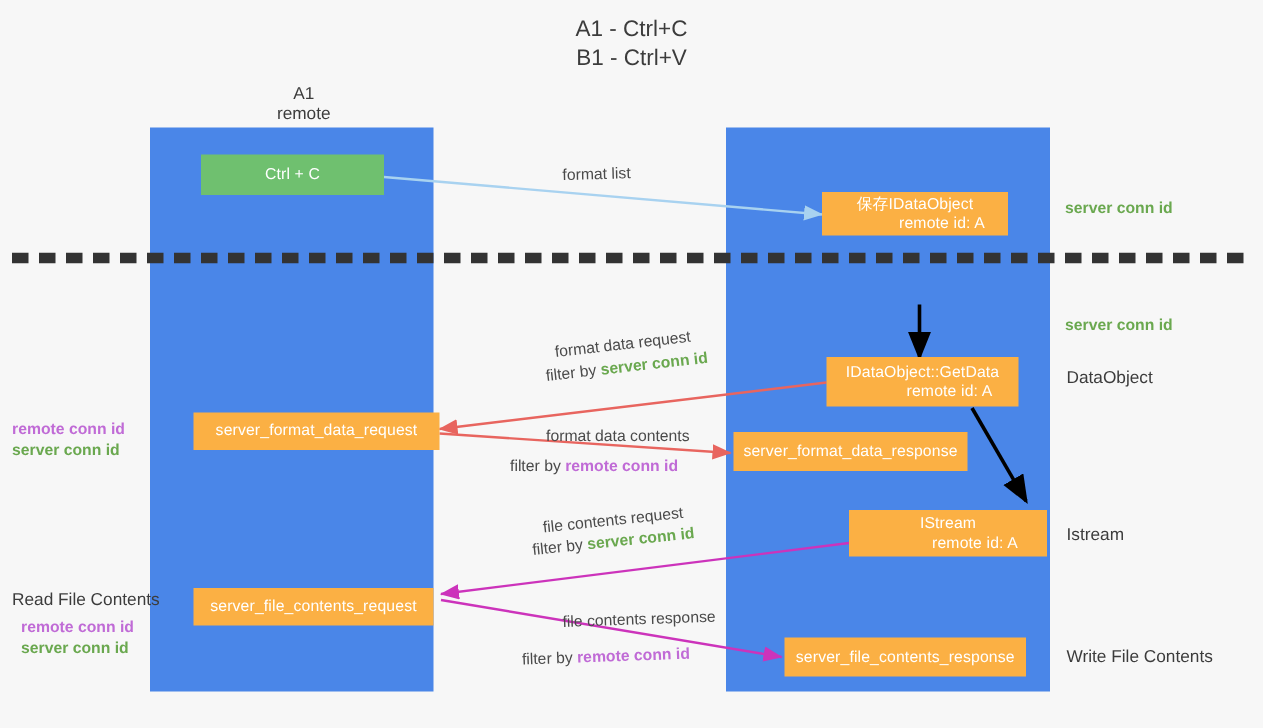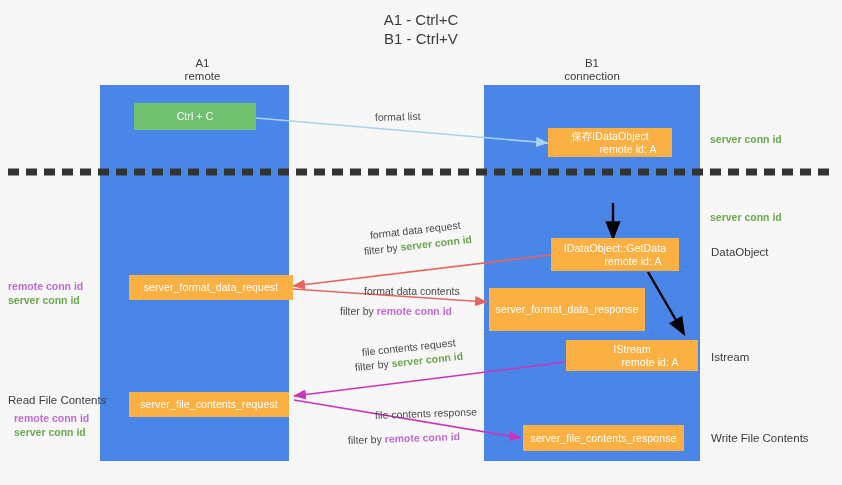--- a/index.html
+++ b/index.html
@@ -99,22 +99,20 @@
 </head>
 <body>
 
 <div id="diagram">
 
   <div class="abs title">A1 - Ctrl+C
 B1 - Ctrl+V</div>
 
   <div class="abs col-head" style="left:108px; top:57px; width:189px;">A1
 remote</div>
-  <div class="abs col-head" style="left:484px; top:57px; width:216px;">B1
-connection</div>
 
   <div class="abs lane" style="left:100px; top:85px; width:189px; height:376px;"></div>
   <div class="abs lane" style="left:484px; top:85px; width:216px; height:376px;"></div>
 
   <svg class="layer">
     <defs>
       <marker id="ar-blue" markerWidth="9" markerHeight="9" refX="7.5" refY="3.2" orient="auto">
         <path d="M0,0 L8,3.2 L0,6.4 z" fill="#a8d2f0"></path>
       </marker>
       <marker id="ar-red" markerWidth="9" markerHeight="9" refX="7.5" refY="3.2" orient="auto">
@@ -161,21 +159,21 @@
     <span>保存IDataObject</span>
     <span class="l2">remote id: A</span>
   </div>
 
 
   <div class="abs box orange" style="left:551px; top:238px; width:128px; height:33px;">
     <span>IDataObject::GetData</span>
     <span class="l2">remote id: A</span>
   </div>
 
-  <div class="abs box orange" style="left:489px; top:288px; width:156px; height:43px;">
+  <div class="abs box orange" style="left:489px; top:288px; width:156px; height:26px;">
     <span>server_format_data_response</span>
   </div>
 
   <div class="abs box orange" style="left:566px; top:340px; width:132px; height:31px;">
     <span>IStream</span>
     <span class="l2">remote id: A</span>
   </div>
 
   <div class="abs box orange" style="left:523px; top:425px; width:161px; height:26px;">
     <span>server_file_contents_response</span>

